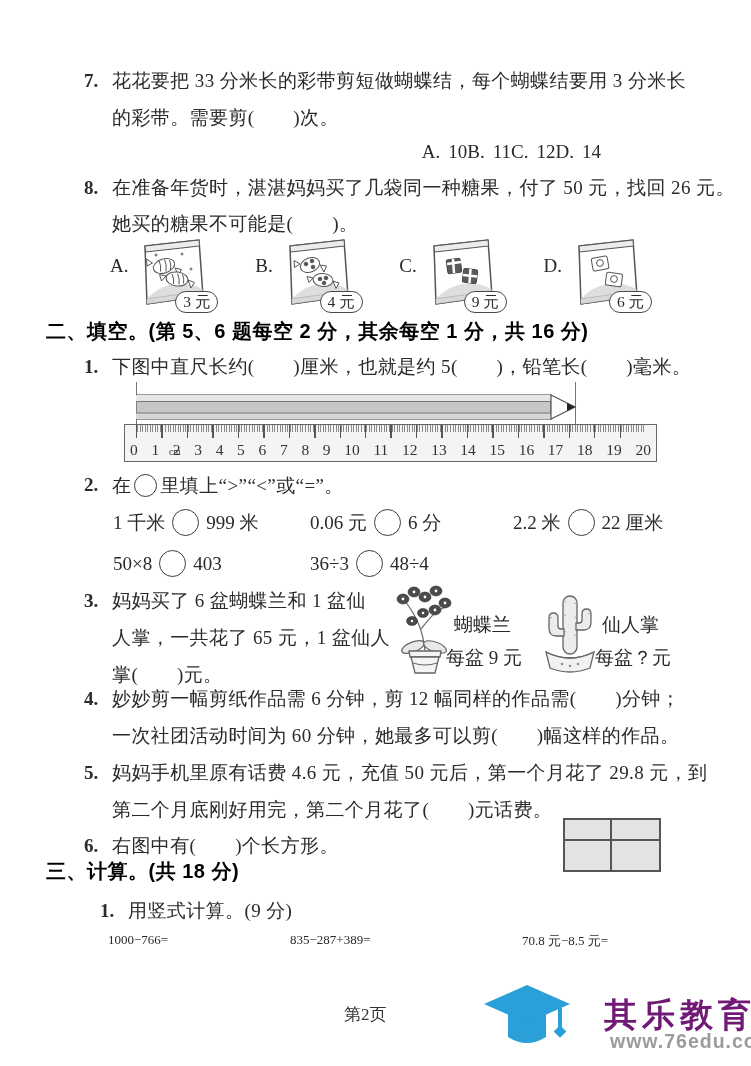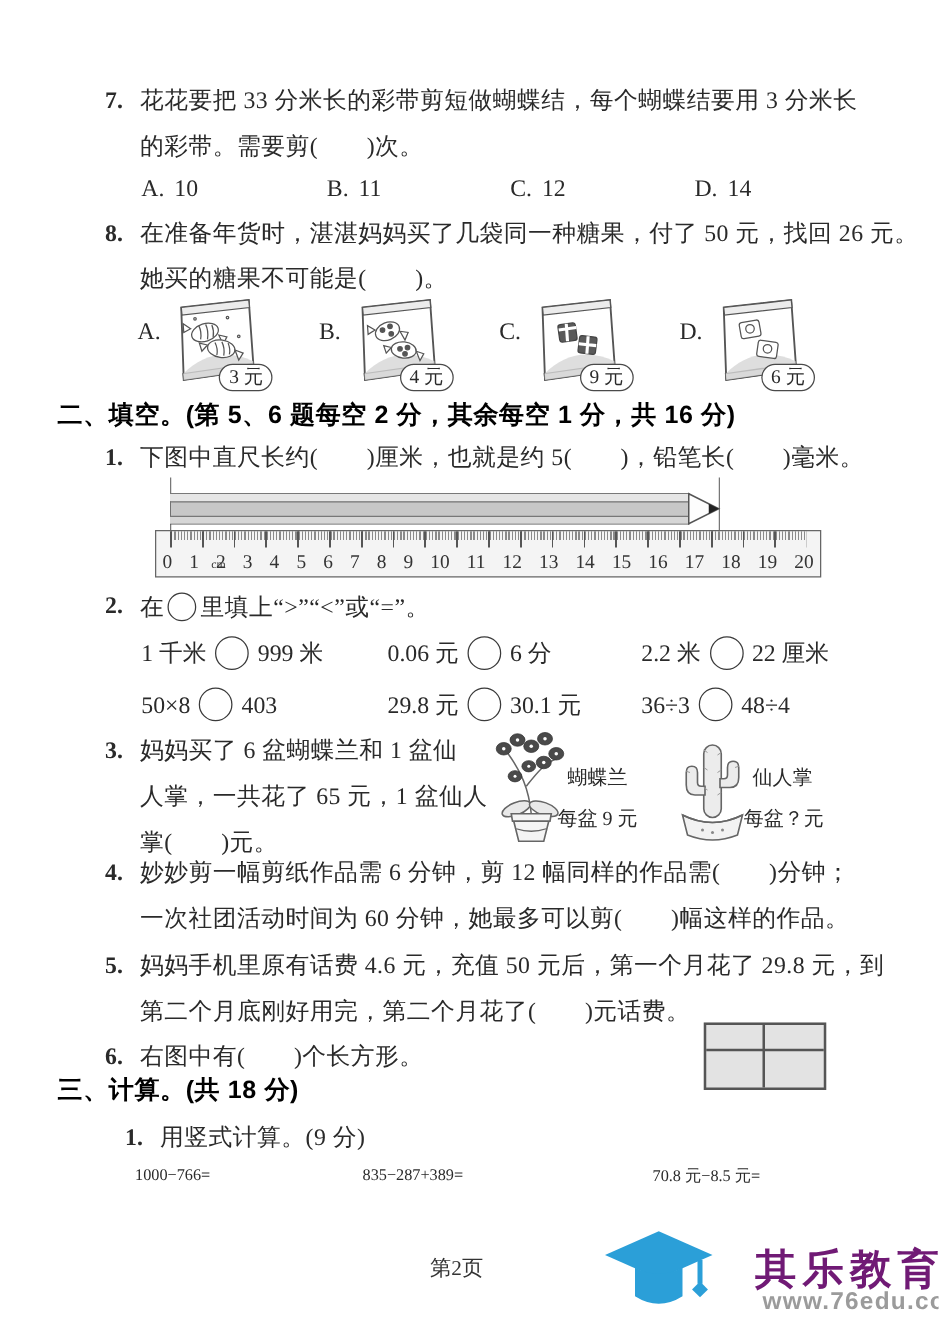--- a/index.html
+++ b/index.html
@@ -3,21 +3,21 @@
 <meta charset="utf-8">
 <style>
   html,body{margin:0;padding:0;background:#ffffff;}
   .page{position:relative;width:751px;height:1066px;background:#ffffff;overflow:hidden;
         font-family:"Liberation Serif","DejaVu Serif",serif;color:#2a2a2a;}
   .abs{position:absolute;}
   .line{font-size:19px;letter-spacing:0.4px;white-space:pre;line-height:1.2;}
   .qnum{font-size:19px;font-weight:bold;}
   .sec-title{font-family:"Liberation Sans","DejaVu Sans",sans-serif;font-weight:bold;
              font-size:20px;color:#000000;letter-spacing:0.5px;white-space:pre;}
-  .options-row{display:flex;width:488px;justify-content:space-between;font-size:19px;gap:24px;}
+  .options-row{display:flex;width:488px;justify-content:flex-end;font-size:19px;}
   .opt-label{margin-right:8px;}
   .bags-row{display:flex;width:532px;justify-content:space-between;align-items:flex-end;}
   .bag-group{display:flex;align-items:center;}
   .bag-label{font-size:19px;margin-right:6px;margin-bottom:14px;}
   .bag{position:relative;width:74px;height:80px;}
   .price-pill{position:absolute;right:-10px;bottom:0;background:#fff;border:1.5px solid #4a4a4a;
               border-radius:12px;padding:0 7px;font-size:15.5px;line-height:20px;white-space:nowrap;}
   .cmp-grid{display:grid;grid-template-columns:197px 203px 1fr;row-gap:14px;width:575px;
             font-size:19px;align-items:center;white-space:pre;}
   .cmp-circle{display:inline-block;width:25px;height:25px;border:1.4px solid #3a3a3a;
@@ -34,21 +34,21 @@
   .guide-line{width:1.2px;background:#777;}
   .expr-grid{display:grid;grid-template-columns:182px 232px 1fr;font-size:13px;white-space:pre;}
   .grid-fig{background:#e3e3e3;border:2px solid #555;box-sizing:border-box;position:relative;}
   .grid-fig .v{position:absolute;top:0;bottom:0;left:48%;width:2px;background:#555;}
   .grid-fig .h{position:absolute;left:0;right:0;top:38%;height:2px;background:#555;}
   .footer-page{font-size:17px;color:#333;}
   .logo-name{font-family:"Liberation Sans","DejaVu Sans",sans-serif;font-weight:bold;
              font-size:33px;letter-spacing:5px;white-space:nowrap;}
   .logo-url{font-family:"Liberation Sans","DejaVu Sans",sans-serif;font-weight:bold;
             font-size:19.5px;letter-spacing:1px;white-space:nowrap;}
-  .plant-label{font-size:16px;white-space:pre;}
+  .plant-label{font-size:19px;white-space:pre;}
 </style>
 </head>
 <body>
 
 <div class="page">
 
   <div class="abs qnum" style="left:84px;top:70px">7.</div>
   <div class="abs line" style="left:112px;top:70px">花花要把 33 分米长的彩带剪短做蝴蝶结，每个蝴蝶结要用 3 分米长</div>
   <div class="abs line" style="left:112px;top:107px">的彩带。需要剪(　　)次。</div>
   <div class="abs options-row" style="left:113px;top:141px">
@@ -209,21 +209,20 @@
     
   
       <div class="cmp-cell"><span>1 千米</span><span class="cmp-circle"></span><span>999 米</span></div>
     
       <div class="cmp-cell"><span>0.06 元</span><span class="cmp-circle"></span><span>6 分</span></div>
     
       <div class="cmp-cell"><span>2.2 米</span><span class="cmp-circle"></span><span>22 厘米</span></div>
     
       <div class="cmp-cell"><span>50×8</span><span class="cmp-circle"></span><span>403</span></div>
     
-      <div class="cmp-cell"><span>29.8 元</span><span class="cmp-circle"></span><span>30.1 元</span></div>
     
       <div class="cmp-cell"><span>36÷3</span><span class="cmp-circle"></span><span>48÷4</span></div>
     </div>
 
   <div class="abs qnum" style="left:84px;top:590px">3.</div>
   <div class="abs line" style="left:112px;top:590px">妈妈买了 6 盆蝴蝶兰和 1 盆仙</div>
   <div class="abs line" style="left:112px;top:627px">人掌，一共花了 65 元，1 盆仙人</div>
   <div class="abs line" style="left:112px;top:664px">掌(　　)元。</div>
 
   <div class="abs" style="left:383px;top:583px">

